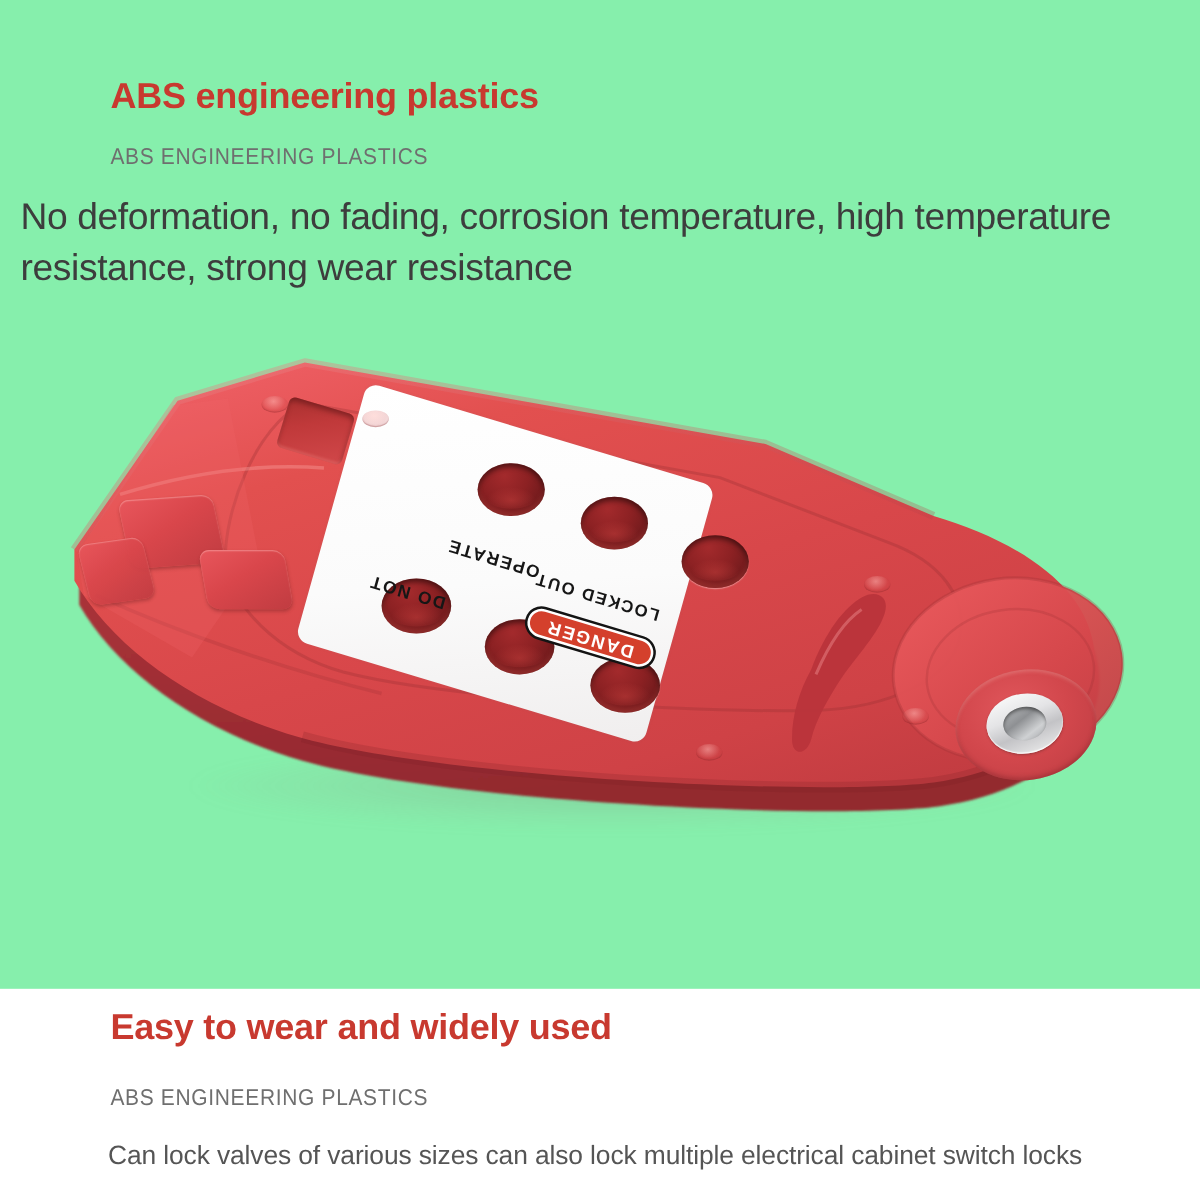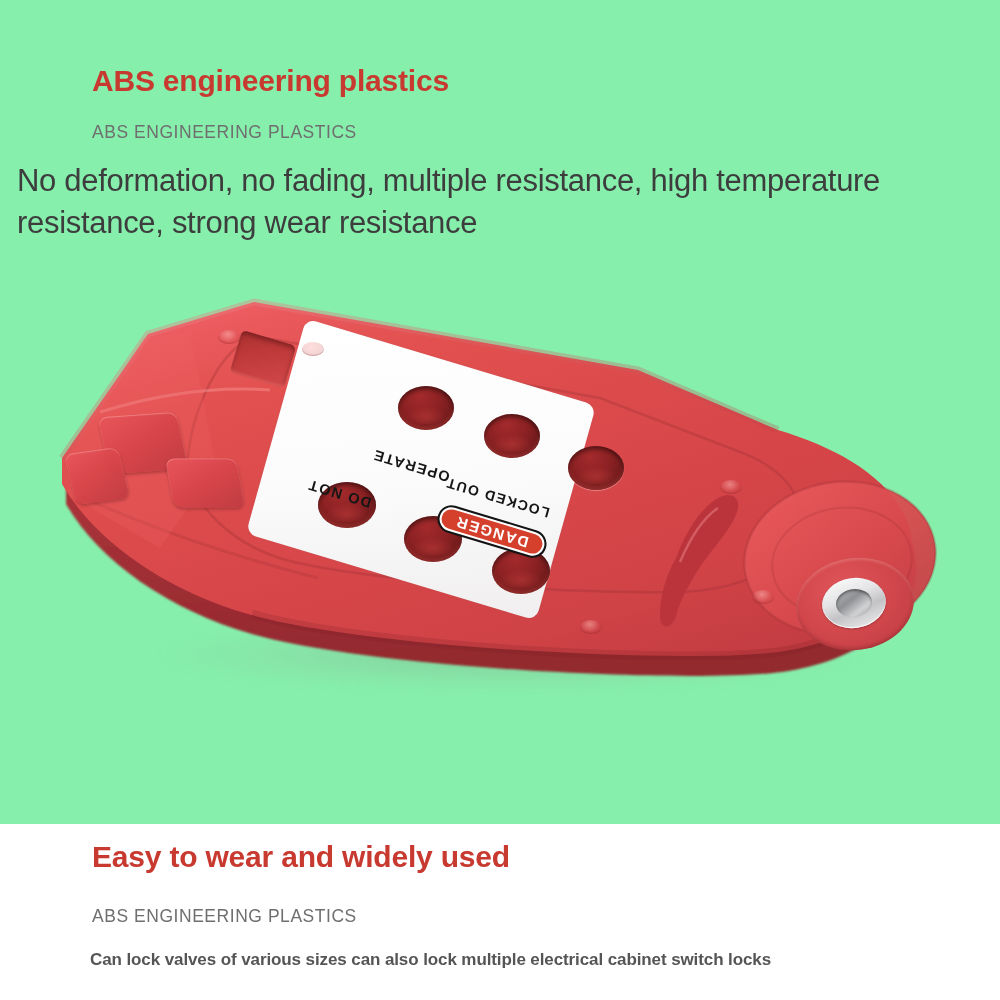--- a/index.html
+++ b/index.html
@@ -52,22 +52,22 @@
     position: absolute;
     color: #3d3d3d;
     font-size: 31px;
     font-weight: 400;
     line-height: 1.36;
     letter-spacing: -0.3px;
   }
   .bodytext-sm {
     position: absolute;
     color: #555555;
-    font-size: 17px;
-    font-weight: 700;
+    font-size: 22px;
+    font-weight: 400;
     line-height: 1.4;
     letter-spacing: -0.1px;
     white-space: nowrap;
   }
 
   #heading-top   { left: 92px;  top: 64px; }
   #sub-top       { left: 92px;  top: 121px; }
   #body-top      { left: 17px;  top: 160px; width: 960px; }
 
   #heading-bottom{ left: 92px;  top: 840px; }
@@ -244,21 +244,21 @@
   }
 </style>
 </head>
 <body>
 
 <div class="page">
 
   <div class="block-top">
     <div class="heading" id="heading-top">ABS engineering plastics</div>
     <div class="subheading" id="sub-top">ABS ENGINEERING PLASTICS</div>
-    <div class="bodytext" id="body-top">No deformation, no fading, multiple resistance, high temperature resistance, strong wear resistance</div>
+    <div class="bodytext" id="body-top">No deformation, no fading, corrosion temperature, high temperature resistance, strong wear resistance</div>
   </div>
 
   <div class="product-stage">
 
     <div class="ground-shadow"></div>
 
     <div class="slab">
       <svg width="930" height="440" viewBox="0 0 930 440" xmlns="http://www.w3.org/2000/svg">
         <defs>
           <linearGradient id="gTop" x1="0.12" y1="0" x2="0.85" y2="1">

